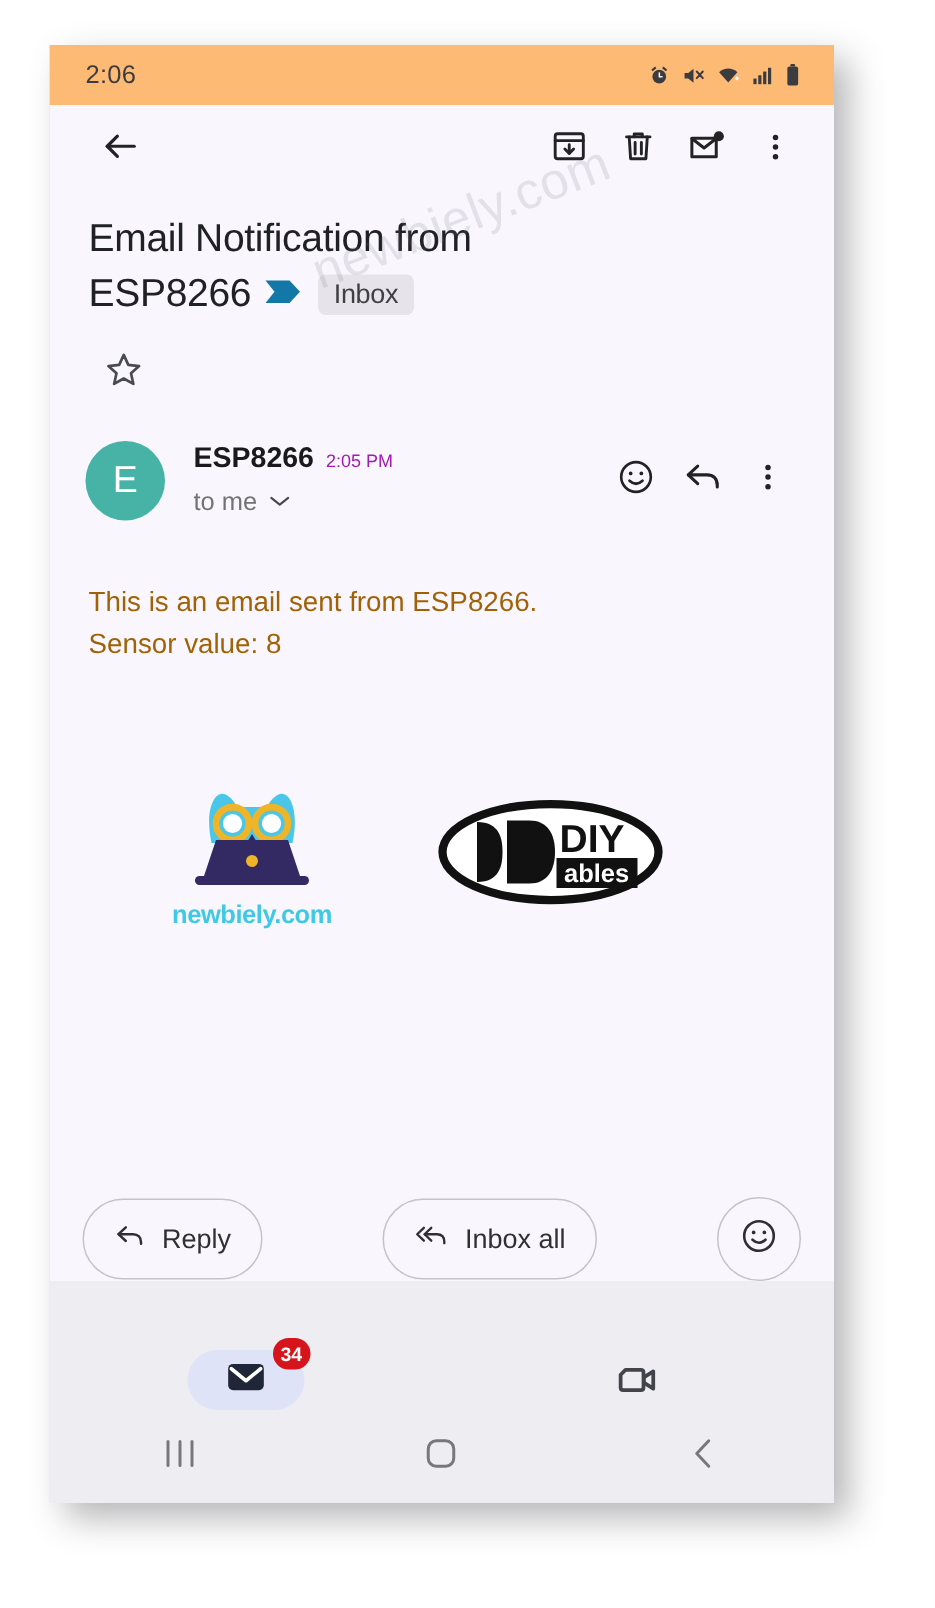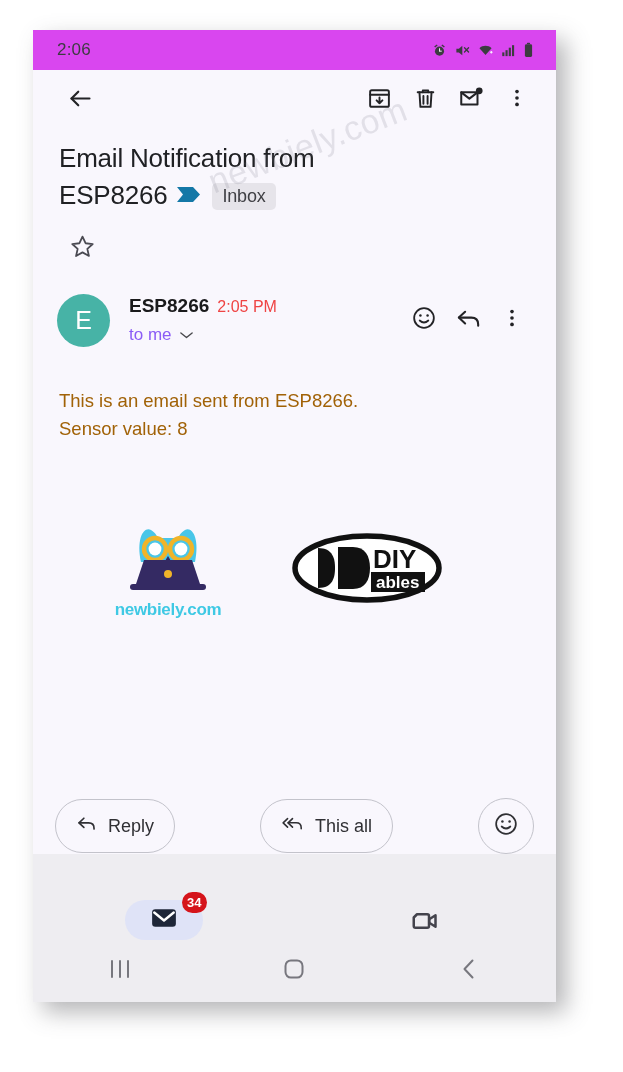--- a/index.html
+++ b/index.html
@@ -43,21 +43,21 @@
   }
 
   
   .statusbar {
     height: 40px;
     display: flex;
     align-items: center;
     justify-content: space-between;
     padding: 0 22px 0 24px;
     box-sizing: border-box;
-    background: #d946ef;
+    background: #fdba74;
   }
   .status-time {
     font-size: 17px;
     color: #3c3c40;
     letter-spacing: .2px;
   }
   .status-icons {
     display: flex;
     align-items: center;
     gap: 7px;
@@ -150,32 +150,32 @@
     display: flex;
     align-items: baseline;
     gap: 8px;
   }
   .sender-name {
     font-size: 19px;
     font-weight: bold;
     color: #1a1a1c;
   }
   .sender-time {
-    font-size: 16px;
-    color: #ef4444;
+    font-size: 12px;
+    color: #a21caf;
   }
   .sender-line2 {
     display: flex;
     align-items: center;
     gap: 7px;
     margin-top: 8px;
   }
   .to-me {
     font-size: 17px;
-    color: #8b5cf6;
+    color: #737373;
   }
   .sender-actions {
     display: flex;
     align-items: center;
   }
   .sa-btn {
     width: 44px;
     height: 44px;
     display: flex;
     align-items: center;
@@ -561,21 +561,21 @@
       </div>
 
       <div class="pill">
         <span>
           <svg width="23" height="21" viewBox="0 0 28 24" fill="none" stroke="#303034" stroke-width="1.9" stroke-linecap="round" stroke-linejoin="round">
             <path d="M8 6 L2.6 11.2 L8 16.4"></path>
             <path d="M14 6 L8.6 11.2 L14 16.4"></path>
             <path d="M8.8 11.2 H18.5 C22.4 11.2 24.6 13.6 24.6 17.3 V18.4"></path>
           </svg>
         </span>
-        <span>This all</span>
+        <span>Inbox all</span>
       </div>
 
 
       <div class="pill-emoji">
         <span>
           <svg width="26" height="26" viewBox="0 0 24 24" fill="none" stroke="#303034" stroke-width="1.6">
             <circle cx="12" cy="12" r="9.1"></circle>
             <circle cx="8.7" cy="9.8" r="1.15" fill="#303034" stroke="none"></circle>
             <circle cx="15.3" cy="9.8" r="1.15" fill="#303034" stroke="none"></circle>
             <path d="M8 14.3 Q12 18 16 14.3" stroke-linecap="round"></path>

